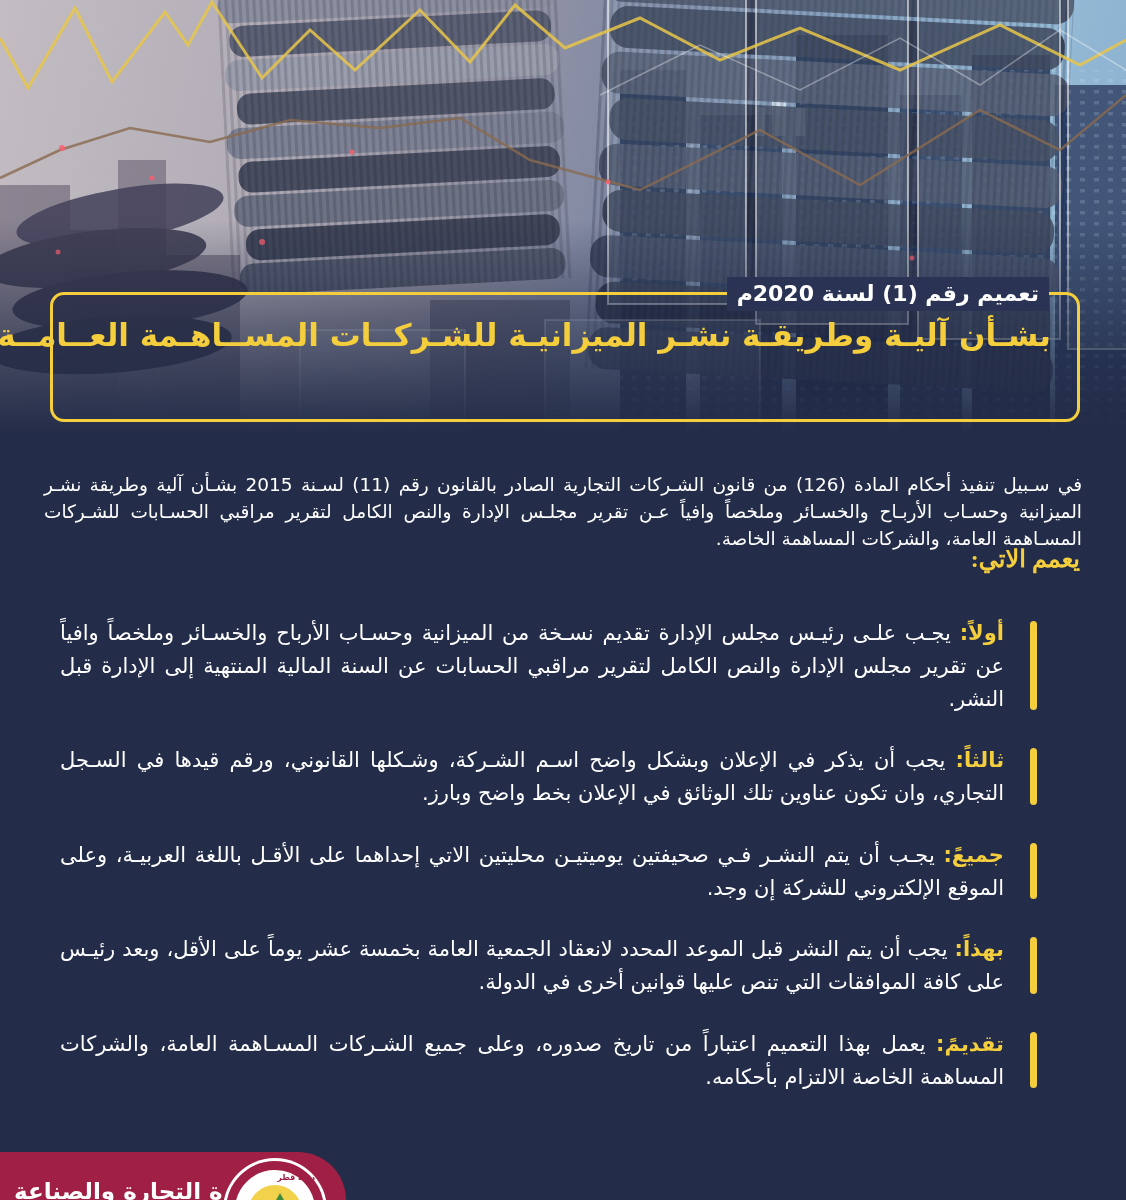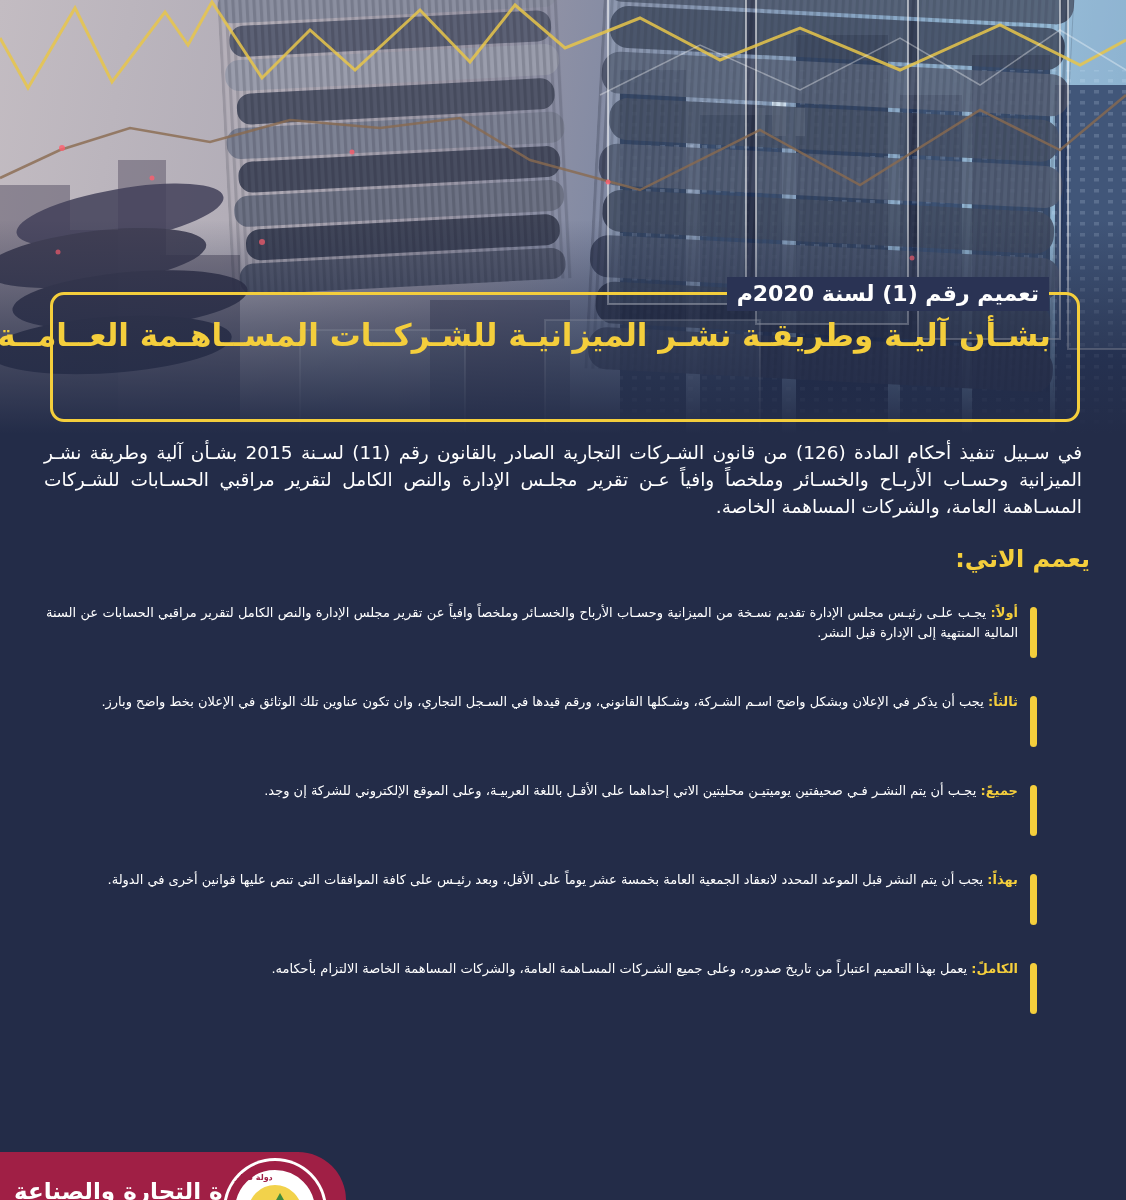--- a/index.html
+++ b/index.html
@@ -24,53 +24,53 @@
   }
   .circular-label{
     position:absolute; top:-18px; right:28px; padding:0 10px;
     background:#2A3354; color:#FFFFFF; font-size:22px; font-weight:bold;
     line-height:34px; white-space:nowrap;
   }
   .title-lines{ padding:16px 26px 0 10px; text-align:right; }
   .title-line{ color:#F4CE3C; font-weight:bold; font-size:31px; line-height:49px; white-space:nowrap;}
   
   .intro{
-    position:absolute; top:420px; right:44px; left:44px;
+    position:absolute; top:452px; right:44px; left:44px;
     color:#FFFFFF; font-size:18.5px; line-height:1.47; text-align:justify;
   }
   .directive-heading{
-    position:absolute; top:545px; right:36px;
-    color:#F4CE3C; font-size:24px; font-weight:bold;
+    position:absolute; top:545px; right:46px;
+    color:#F4CE3C; font-size:24px; font-weight:bold;font-family:Liberation Serif, serif;
   }
   .items{ position:absolute; top:601px; right:89px; left:44px; }
   .item{ position:relative; padding-right:17px; margin-bottom:29px; min-height:60px;}
   .item-bar{
     position:absolute; right:0; top:4px; bottom:5px; width:7px;
     background:#F4CE3C; border-radius:4px;
   }
   .item-text{
-    margin:2px; color:#FFFFFF; font-size:13px; line-height:1.56; text-align:justify;
+    margin:16px; color:#FFFFFF; font-size:21px; line-height:1.56; text-align:justify;
   }
   .item-text b{ color:#F4CE3C; font-weight:bold; }
   
   .footer-ribbon{
     position:absolute; left:0; bottom:0; width:346px; height:48px;
     background:#A01F45; border-top-right-radius:48px;
   }
   .ministry-name{
     position:absolute; left:14px; top:1178px; color:#FFFFFF;
     font-size:23px; font-weight:bold; white-space:nowrap; direction:rtl;
   }
   .emblem{
     position:absolute; left:226px; top:1161px; width:80px; height:80px;
     background:#FFFFFF; border:9px solid #A01F45; border-radius:50%;
     box-shadow:0 0 0 3px #FFFFFF;
   }
   .emblem-band-text{
-    position:absolute; top:3px; left:0; width:100%; text-align:left;
+    position:absolute; top:3px; left:0; width:100%; text-align:right;
     color:#A01F45; font-size:8px; font-weight:bold; letter-spacing:2px;
   }
   .emblem-core{
     position:absolute; left:13px; top:15px; width:54px; height:54px;
     background:#F2D24B; border-radius:50%; overflow:hidden;
   }
   .palm{
     position:absolute; left:23px; top:8px; width:0; height:0;
     border-left:9px solid transparent; border-right:9px solid transparent;
     border-bottom:16px solid #3F8A3F;
@@ -205,21 +205,21 @@
       <p class="item-text"><b>جميعً:</b> <span>يجـب أن يتم النشـر فـي صحيفتين يوميتيـن محليتين الاتي إحداهما على الأقـل باللغة العربيـة، وعلى الموقع الإلكتروني للشركة إن وجد.</span></p>
     </div>
 
     <div class="item">
       <span class="item-bar"></span>
       <p class="item-text"><b>بهذاً:</b> <span>يجب أن يتم النشر قبل الموعد المحدد لانعقاد الجمعية العامة بخمسة عشر يوماً على الأقل، وبعد رئيـس على كافة الموافقات التي تنص عليها قوانين أخرى في الدولة.</span></p>
     </div>
 
     <div class="item">
       <span class="item-bar"></span>
-      <p class="item-text"><b>الكاملً:</b> <span>يعمل بهذا التعميم اعتباراً من تاريخ صدوره، وعلى جميع الشـركات المسـاهمة العامة، والشركات المساهمة الخاصة الالتزام بأحكامه.</span></p>
+      <p class="item-text"><b>تقديمً:</b> <span>يعمل بهذا التعميم اعتباراً من تاريخ صدوره، وعلى جميع الشـركات المسـاهمة العامة، والشركات المساهمة الخاصة الالتزام بأحكامه.</span></p>
     </div>
 
   </div>
 
   <div class="footer-ribbon"></div>
   <div class="ministry-name">وزارة التجارة والصناعة</div>
   <div class="emblem">
     <div class="emblem-band-text">دولة قطر</div>
     <div class="emblem-core">
       <div class="palm"></div>

